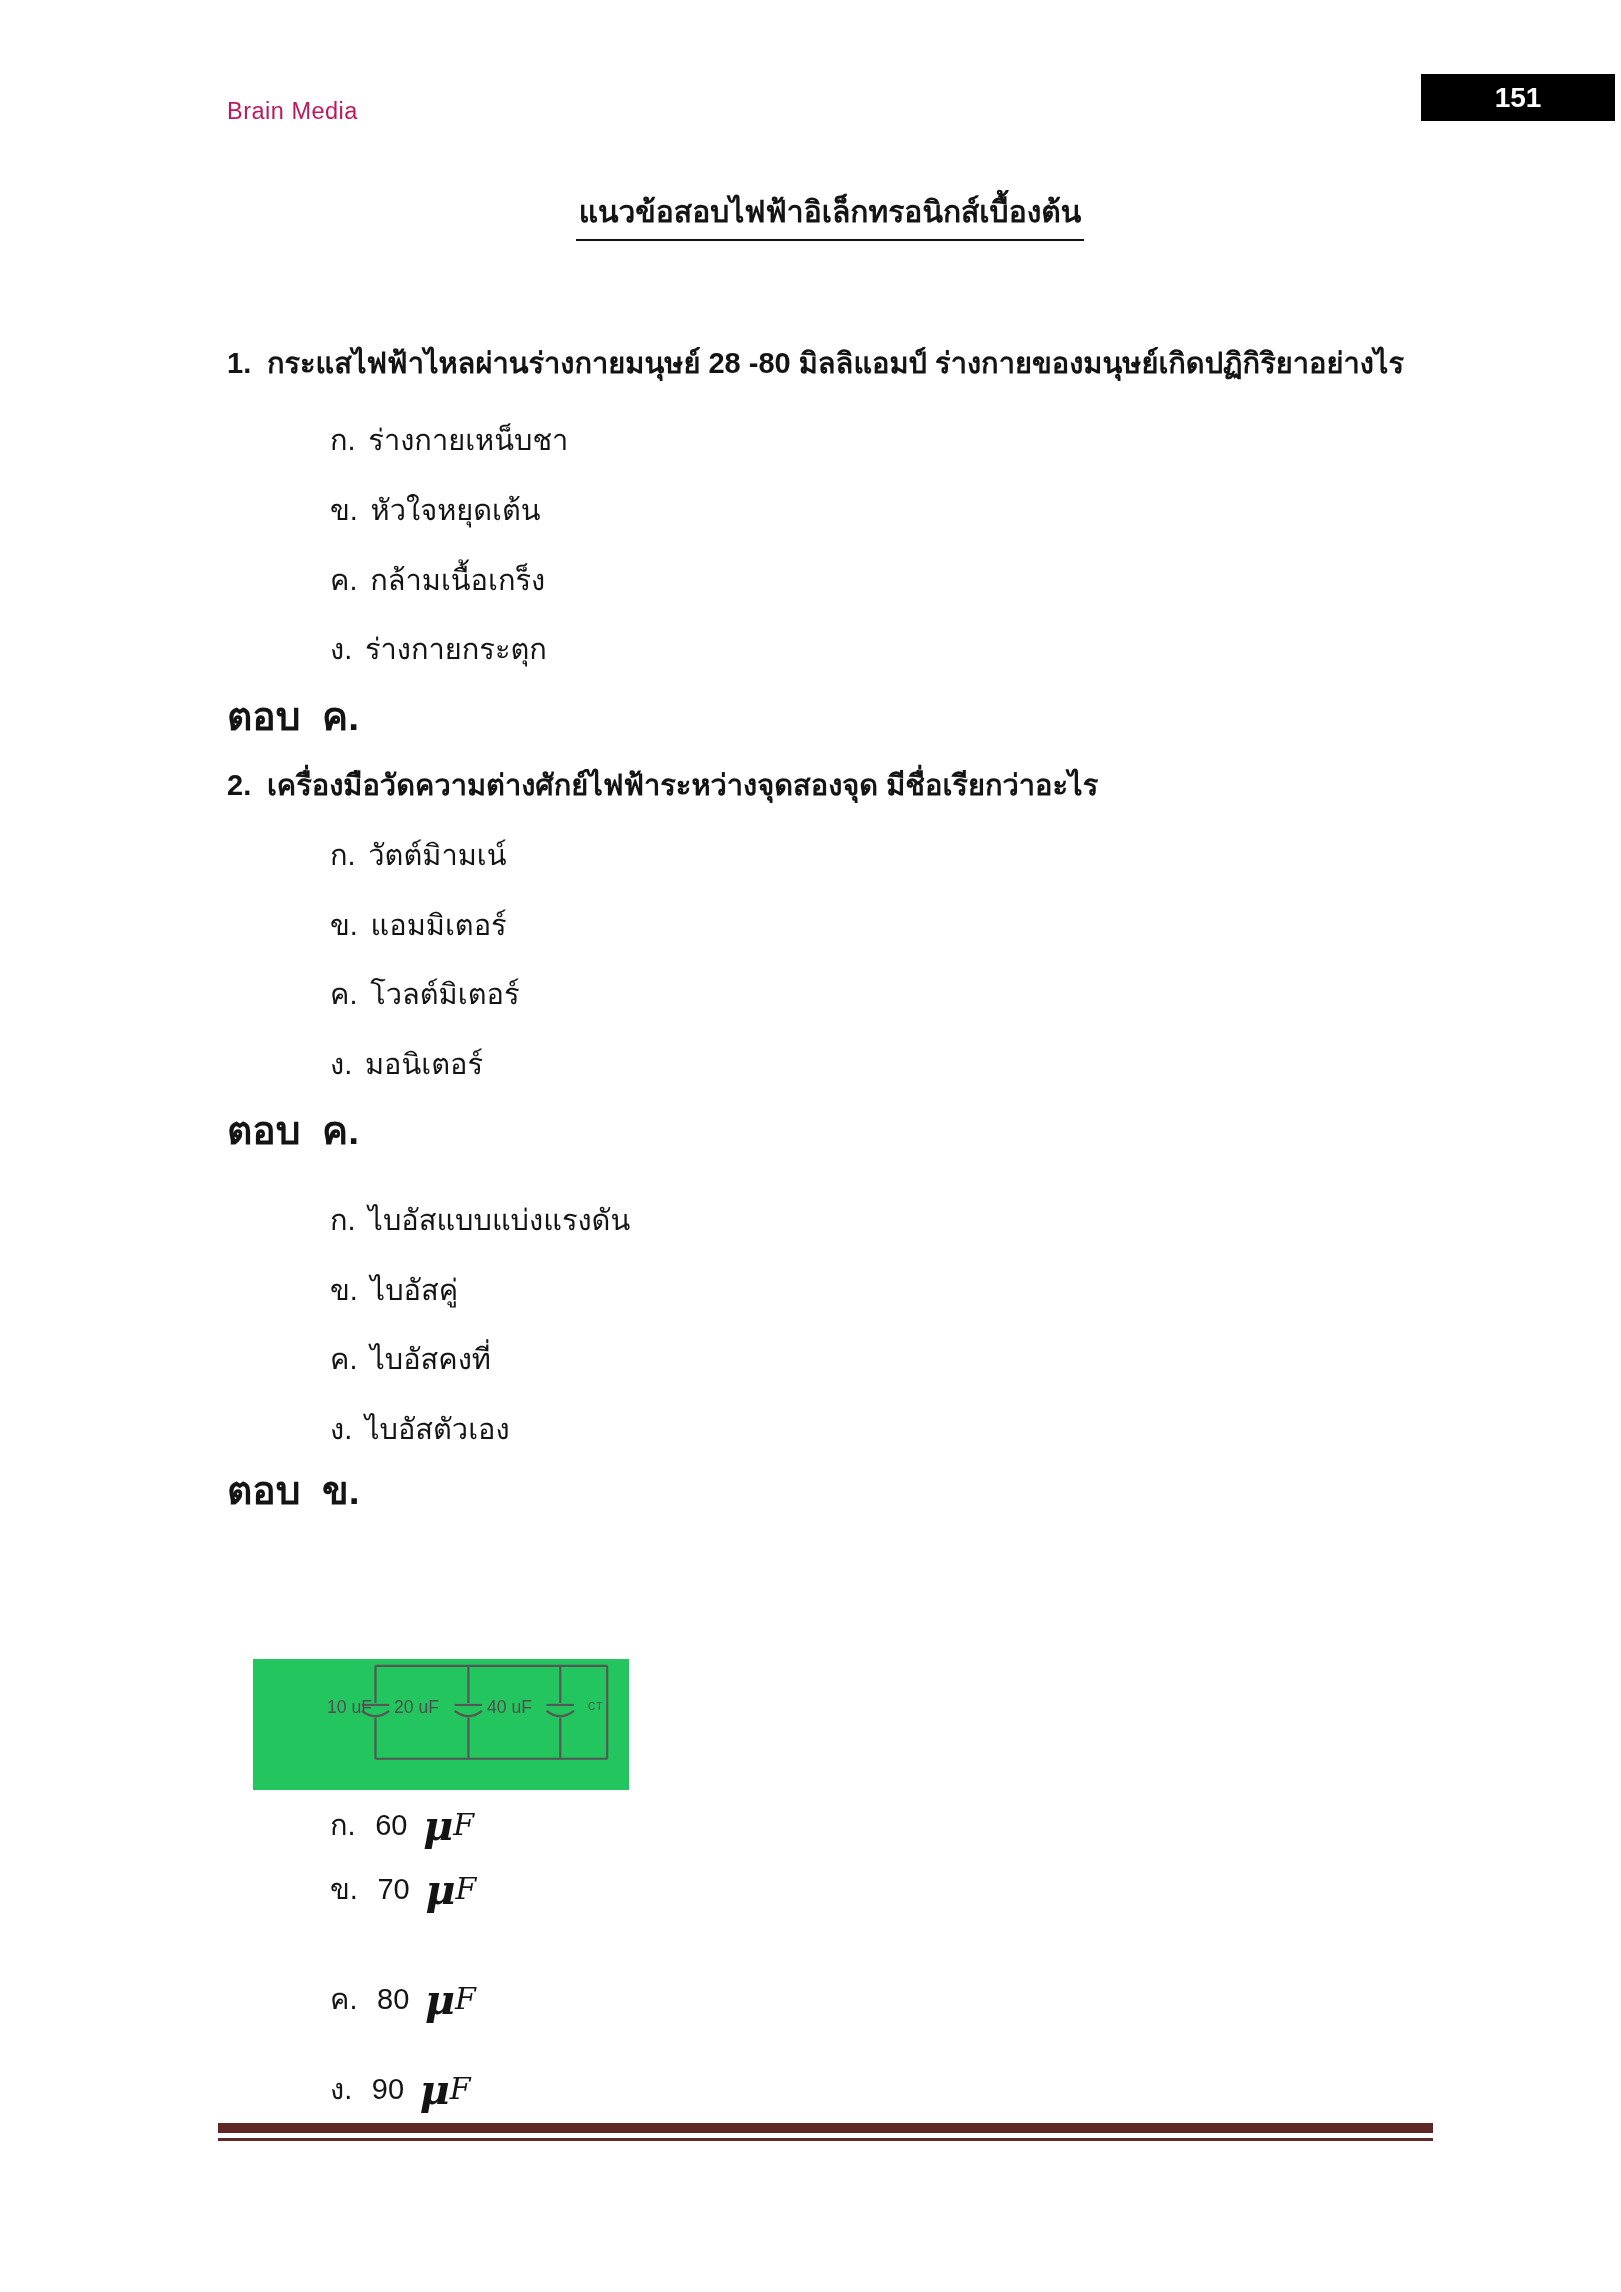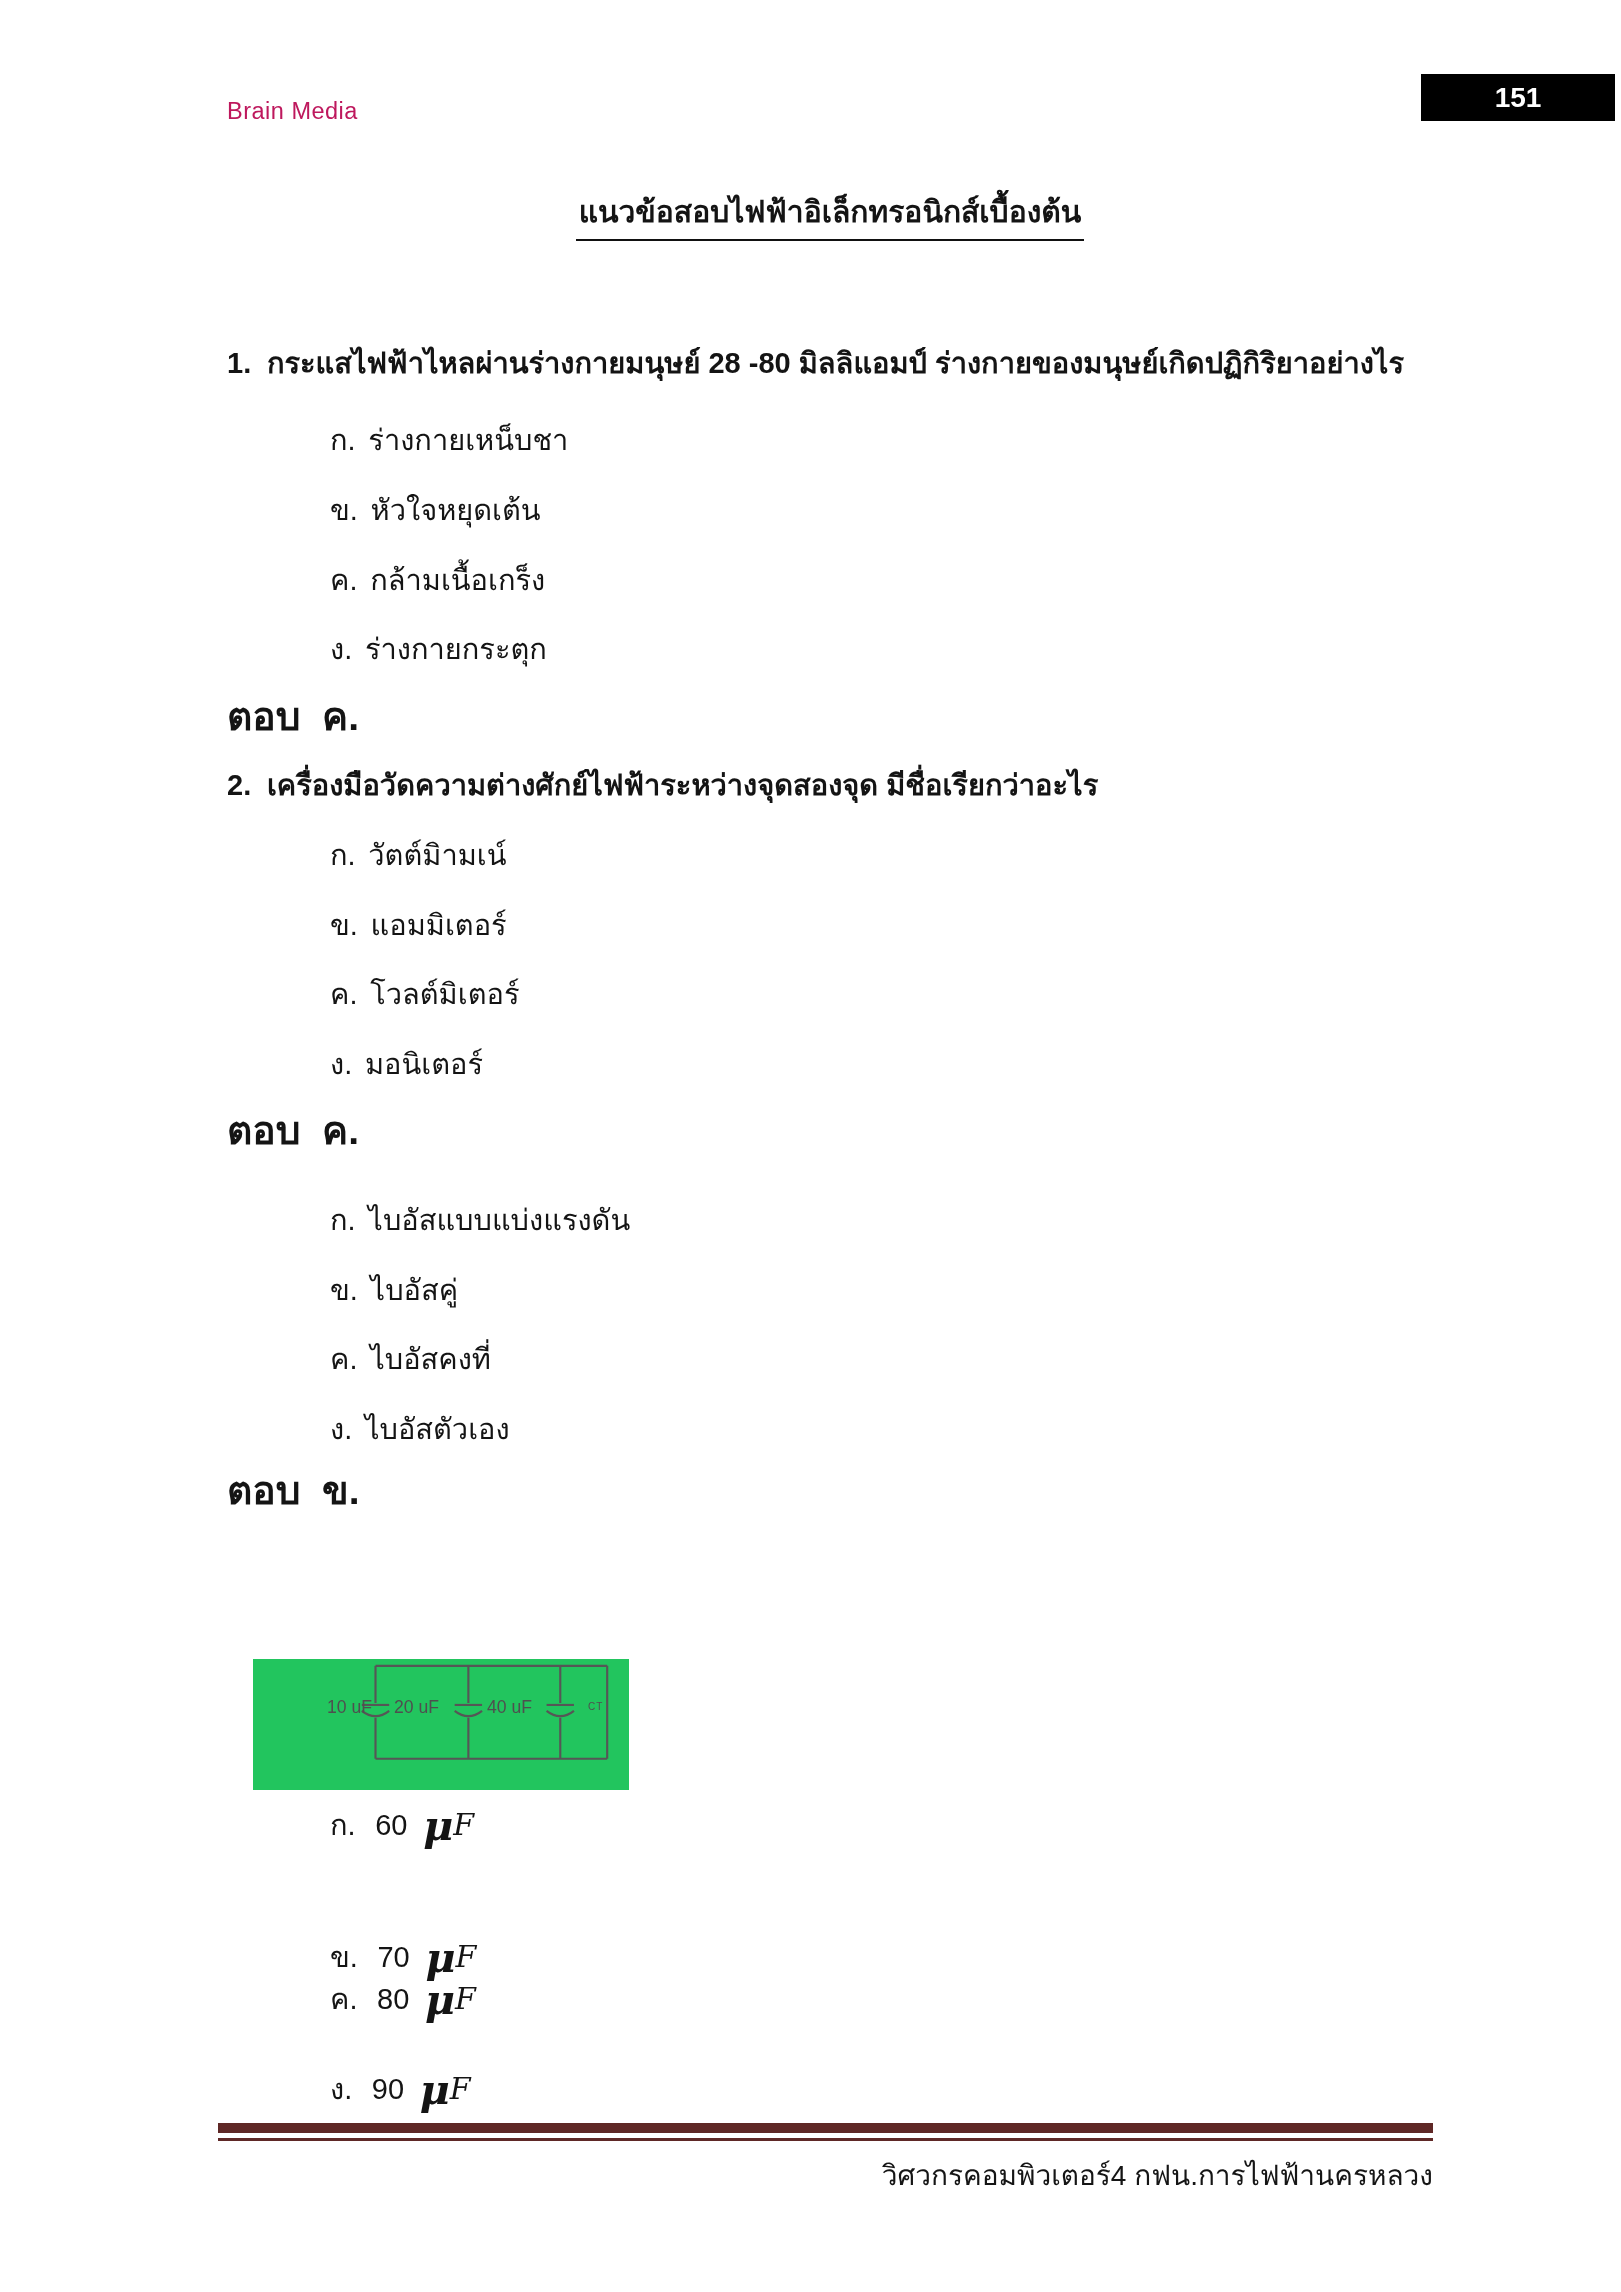--- a/index.html
+++ b/index.html
@@ -151,28 +151,27 @@
     </svg>
     <span class="flabel l10">10 uF</span>
     <span class="flabel l20">20 uF</span>
     <span class="flabel l40">40 uF</span>
     <span class="flabel lct">CT</span>
   </div>
 
   <div class="abs mu-choice" style="top:1800px;">
     <span class="clabel">ก.</span><span class="cval">60</span><span class="mu">μ</span><span class="muf">F</span>
   </div>
-  <div class="abs mu-choice" style="top:1932px;">
+  <div class="abs mu-choice" style="top:1864px;">
     <span class="clabel">ข.</span><span class="cval">70</span><span class="mu">μ</span><span class="muf">F</span>
   </div>
   <div class="abs mu-choice" style="top:1974px;">
     <span class="clabel">ค.</span><span class="cval">80</span><span class="mu">μ</span><span class="muf">F</span>
   </div>
   <div class="abs mu-choice" style="top:2064px;">
     <span class="clabel">ง.</span><span class="cval">90</span><span class="mu">μ</span><span class="muf">F</span>
   </div>
 
   <div class="abs rule-thick" style="background: rgb(95, 40, 38);"></div>
   <div class="abs rule-thin" style="background: rgb(95, 40, 38);"></div>
-  <div class="abs footer-credit">วิศวกรคอมพิวเตอร์4 กฟน.การไฟฟ้านครหลวง</div>
 
 </div>
 
 
 </body></html>

